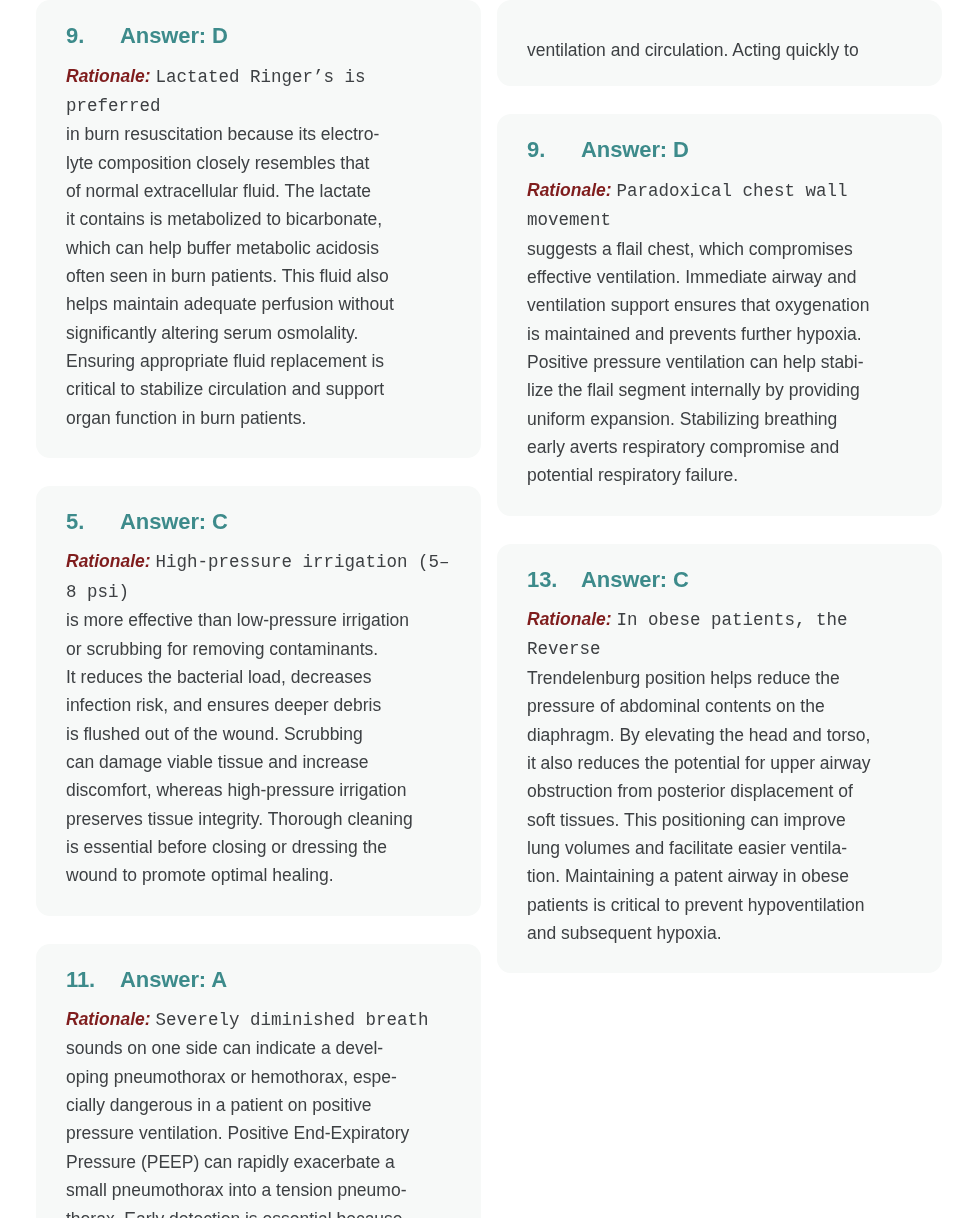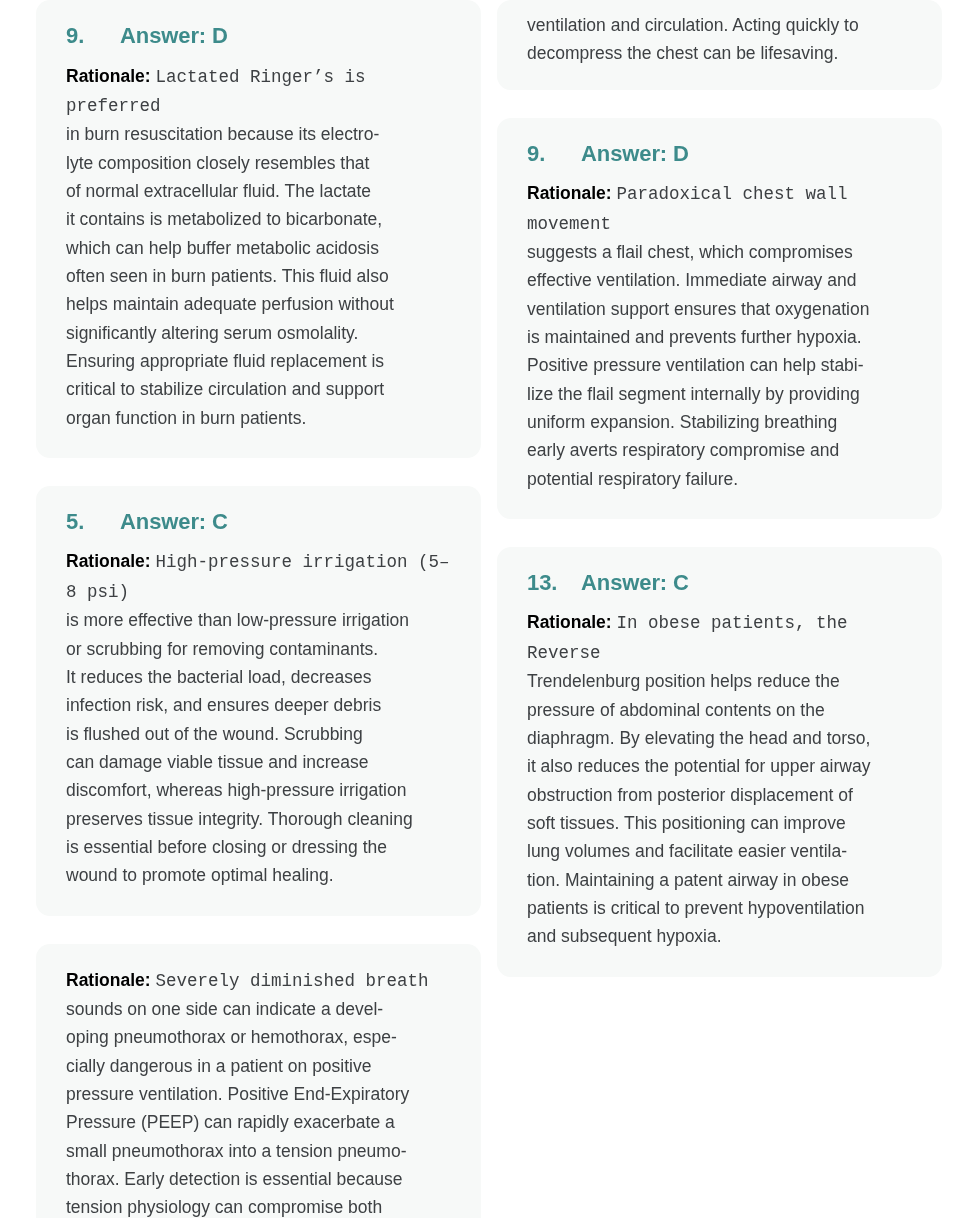--- a/index.html
+++ b/index.html
@@ -25,21 +25,21 @@
   .column-left  { left: 36px; }
   .column-right { left: 497px; }
 
   .card {
     background: #f7f9f8;
     border-radius: 14px;
     padding: 22px 30px 26px 30px;
     margin-bottom: 28px;
   }
   
-  .card.continuation { padding-top: 11px; padding-bottom: 22px; }
+  .card.continuation { padding-top: 36px; padding-bottom: 22px; }
 
   .card-heading {
     display: flex;
     align-items: baseline;
     color: #3d8b8b;
     font-size: 22px;
     font-weight: bold;
     letter-spacing: -0.1px;
     margin: 0 0 12px 0;
     line-height: 1.25;
@@ -52,21 +52,22 @@
   .heading-label { flex: 0 0 auto; }
 
   .rationale {
     margin: 0;
     font-size: 17.5px;
     line-height: 1.62;
     color: #3d4043;
   }
   .rationale .label {
     font-weight: bold;
-    color: #000000;
+    color: #7f1d1d;
+    font-style: italic;
   }
   .rationale .line { display: block; }
   .rationale .line.cont { display: inline; font-family: Liberation Mono, monospace; }
 </style>
 </head>
 <body>
 
 <div class="page">
   <div class="column column-left">
       <div class="card">
@@ -77,28 +78,31 @@
         <p class="rationale"><span class="label">Rationale:</span> <span class="line cont">Lactated Ringer’s is preferred</span><span class="line">in burn resuscitation because its electro-</span><span class="line">lyte composition closely resembles that</span><span class="line">of normal extracellular fluid. The lactate</span><span class="line">it contains is metabolized to bicarbonate,</span><span class="line">which can help buffer metabolic acidosis</span><span class="line">often seen in burn patients. This fluid also</span><span class="line">helps maintain adequate perfusion without</span><span class="line">significantly altering serum osmolality.</span><span class="line">Ensuring appropriate fluid replacement is</span><span class="line">critical to stabilize circulation and support</span><span class="line">organ function in burn patients.</span></p>
       </div>
       <div class="card">
         <div class="card-heading">
           <span class="heading-number">5.</span>
           <span class="heading-label">Answer: C</span>
         </div>
         <p class="rationale"><span class="label">Rationale:</span> <span class="line cont">High-pressure irrigation (5–8 psi)</span><span class="line">is more effective than low-pressure irrigation</span><span class="line">or scrubbing for removing contaminants.</span><span class="line">It reduces the bacterial load, decreases</span><span class="line">infection risk, and ensures deeper debris</span><span class="line">is flushed out of the wound. Scrubbing</span><span class="line">can damage viable tissue and increase</span><span class="line">discomfort, whereas high-pressure irrigation</span><span class="line">preserves tissue integrity. Thorough cleaning</span><span class="line">is essential before closing or dressing the</span><span class="line">wound to promote optimal healing.</span></p>
       </div>
       <div class="card">
+        <div class="card-heading">
+          <span class="heading-number">11.</span>
+          <span class="heading-label">Answer: A</span>
+        </div>
         <p class="rationale"><span class="label">Rationale:</span> <span class="line cont">Severely diminished breath</span><span class="line">sounds on one side can indicate a devel-</span><span class="line">oping pneumothorax or hemothorax, espe-</span><span class="line">cially dangerous in a patient on positive</span><span class="line">pressure ventilation. Positive End-Expiratory</span><span class="line">Pressure (PEEP) can rapidly exacerbate a</span><span class="line">small pneumothorax into a tension pneumo-</span><span class="line">thorax. Early detection is essential because</span><span class="line">tension physiology can compromise both</span></p>
       </div>
     </div>
   <div class="column column-right">
       <div class="card continuation">
         <p class="rationale">
           <span class="line">ventilation and circulation. Acting quickly to</span>
-          <span class="line">decompress the chest can be lifesaving.</span>
         </p>
       </div>
       <div class="card">
         <div class="card-heading">
           <span class="heading-number">9.</span>
           <span class="heading-label">Answer: D</span>
         </div>
         <p class="rationale"><span class="label">Rationale:</span> <span class="line cont">Paradoxical chest wall movement</span><span class="line">suggests a flail chest, which compromises</span><span class="line">effective ventilation. Immediate airway and</span><span class="line">ventilation support ensures that oxygenation</span><span class="line">is maintained and prevents further hypoxia.</span><span class="line">Positive pressure ventilation can help stabi-</span><span class="line">lize the flail segment internally by providing</span><span class="line">uniform expansion. Stabilizing breathing</span><span class="line">early averts respiratory compromise and</span><span class="line">potential respiratory failure.</span></p>
       </div>
       <div class="card">

